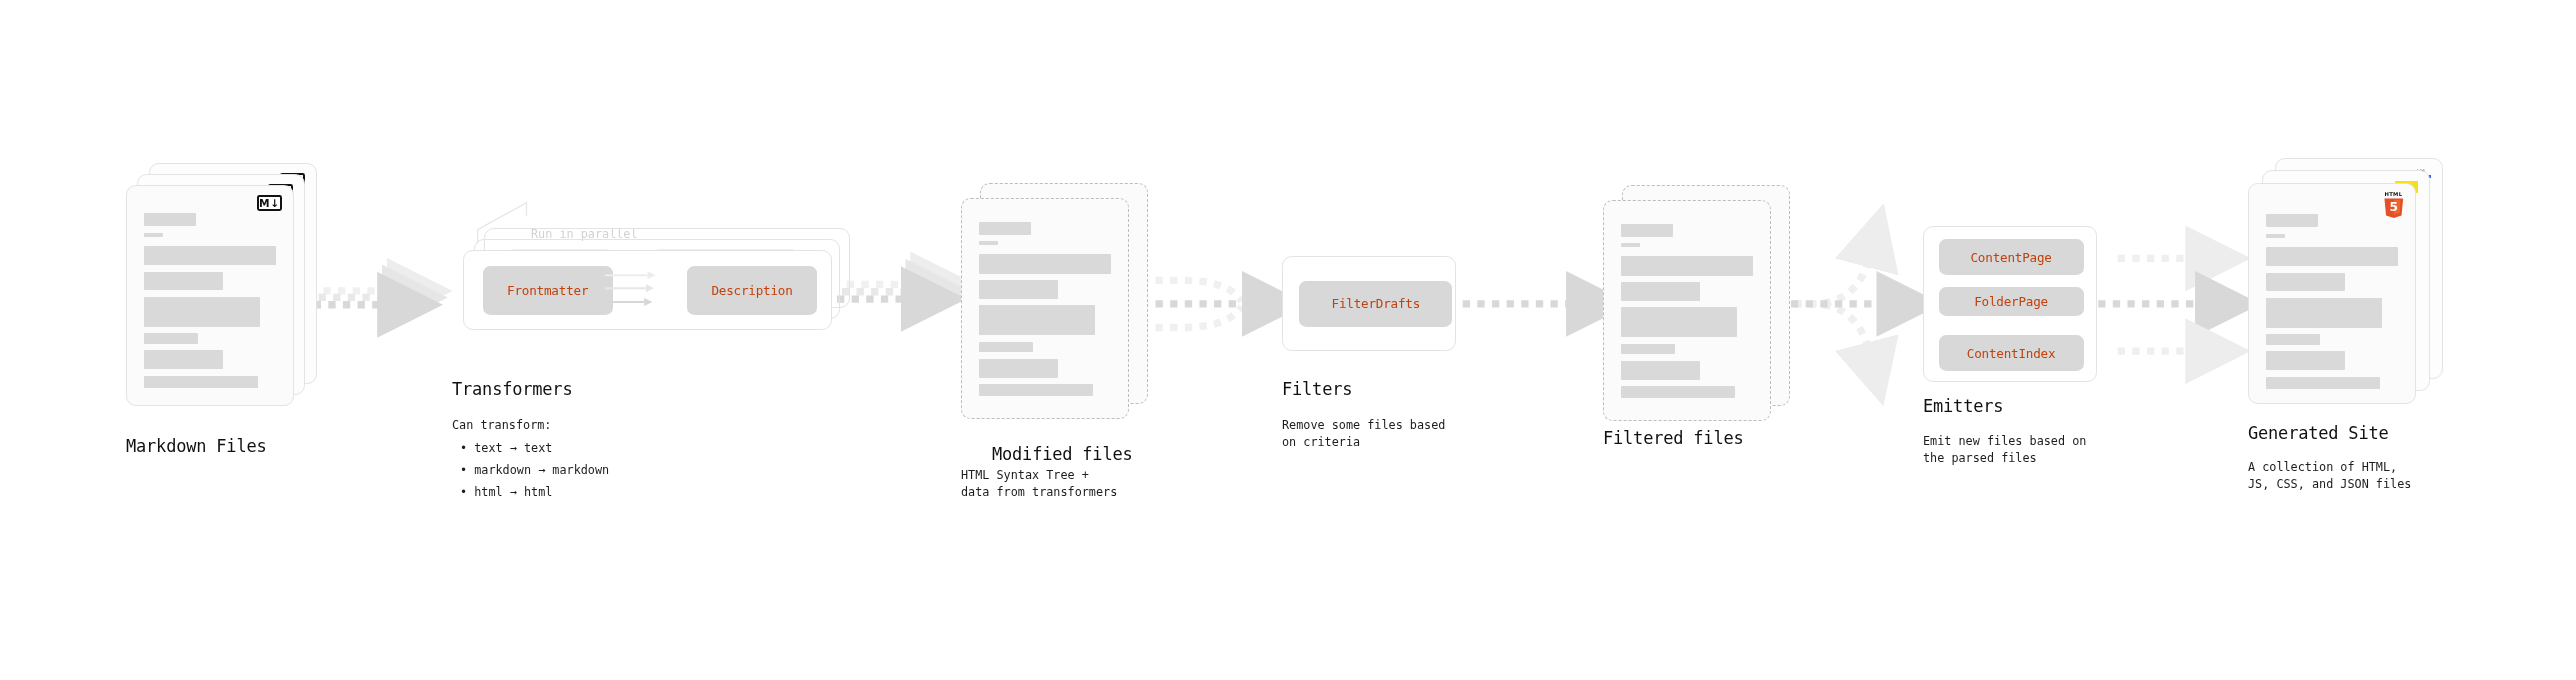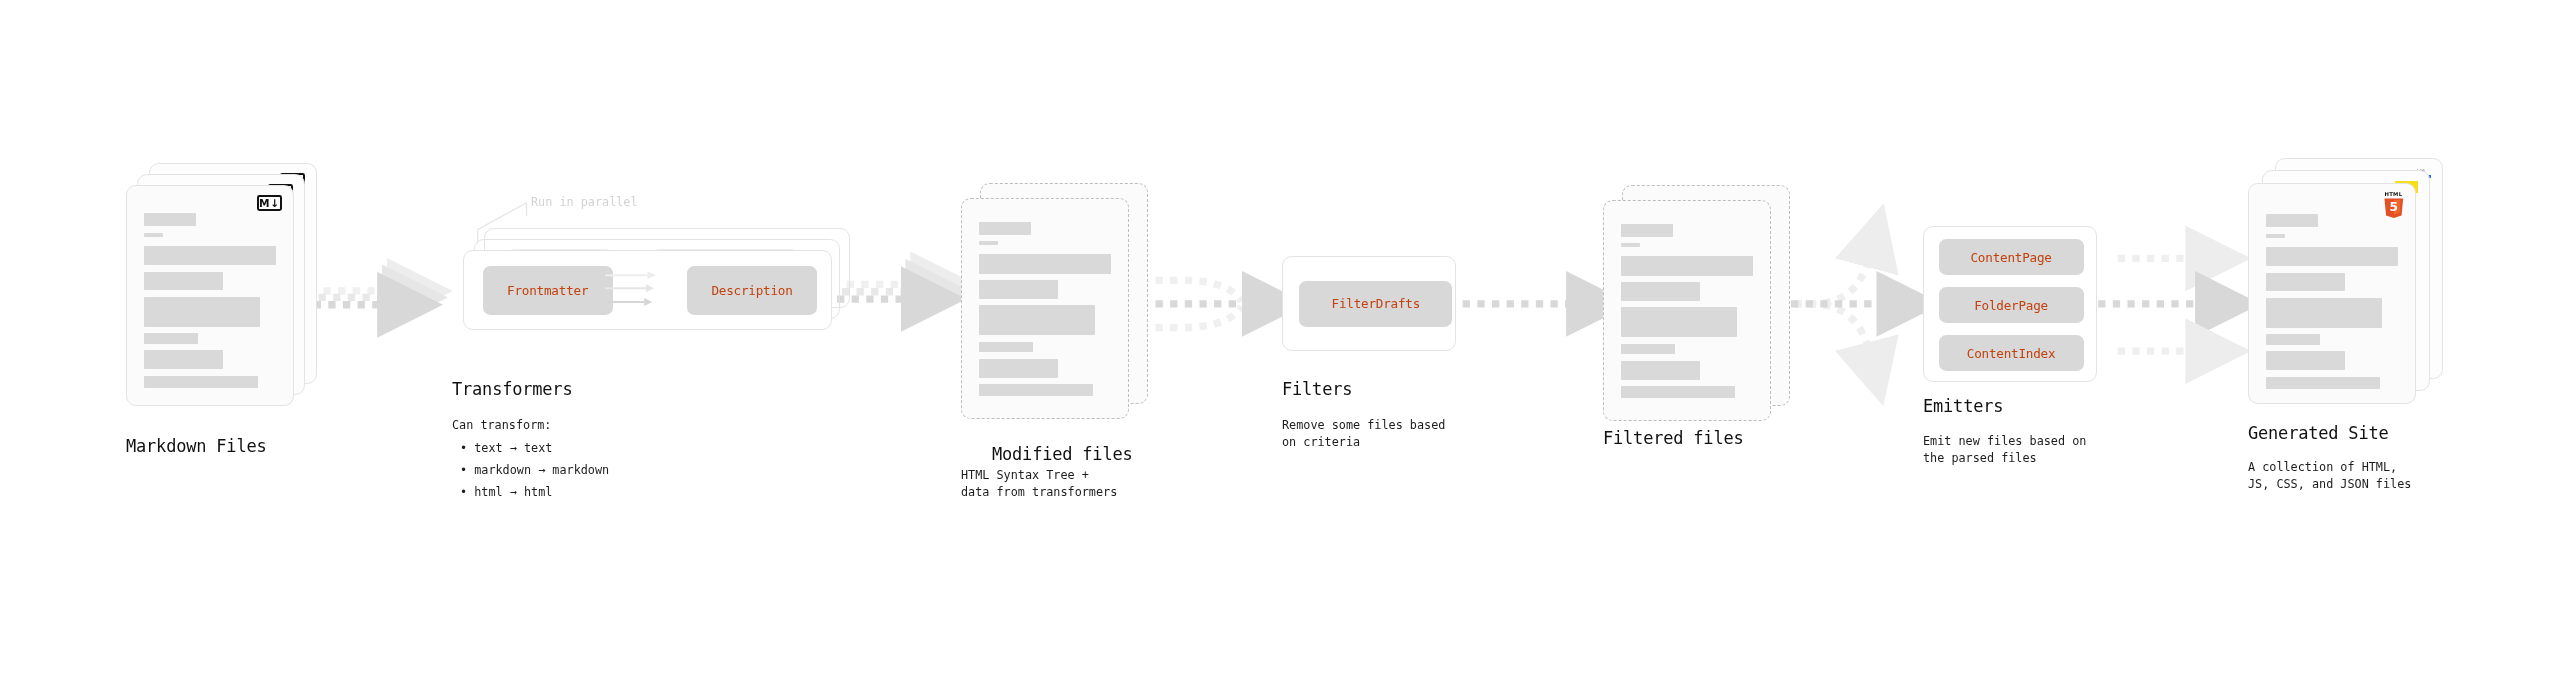--- a/index.html
+++ b/index.html
@@ -80,21 +80,21 @@
   .title {
     position: absolute;
     font-size: 17px; color: #111; white-space: nowrap; letter-spacing: -0.2px;
   }
   .subtitle {
     position: absolute;
     font-size: 11.8px; color: #1d1d1d; line-height: 1.42; white-space: pre-line;
   }
   .note {
     position: absolute;
-    font-size: 11.8px; color: #d2d2d2; white-space: nowrap;
+    font-size: 11.8px; color: #d2d2d2; white-space: nowrap; margin-top: 32px;
   }
 
   
   .arrows { position: absolute; left: 0; top: 0; width: 2576px; height: 681px; pointer-events: none; }
 </style>
 </head>
 <body>
 
 <div class="stage">
 
@@ -257,21 +257,21 @@
         <div class="bar" style="width:41%;height:10.6px;"></div>
         <div class="bar" style="width:60%;height:18.7px;"></div>
         <div class="bar" style="width:86%;height:12.2px;"></div>
       </div>
     </div>
   </div>
   <div class="title" style="left:1603px; top:428px;">Filtered files</div>
 
   <div class="group" style="left:1923px; top:226px; width:174px; height:156px;">
     <div class="chip" style="left:14.6px; top:12.2px; width:145px; height:36px;">ContentPage</div>
-    <div class="chip" style="left:14.6px; top:60px; width:145px; height:36px;">FolderPage</div>
+    <div class="chip" style="left:14.6px; top:60px; width:145px; height:29px;">FolderPage</div>
     <div class="chip" style="left:14.6px; top:108px; width:145px; height:36px;">ContentIndex</div>
   </div>
   <div class="title" style="left:1923px; top:396px;">Emitters</div>
   <div class="subtitle" style="left:1923px; top:433px;">Emit new files based on
 the parsed files</div>
 
   <div class="node" style="left:2248px; top:158px;">
     <div class="doc ghost" style="left:27px; top:0px;">
       <div class="badge" style="top:11.4px;">
         <div class="css-badge">

